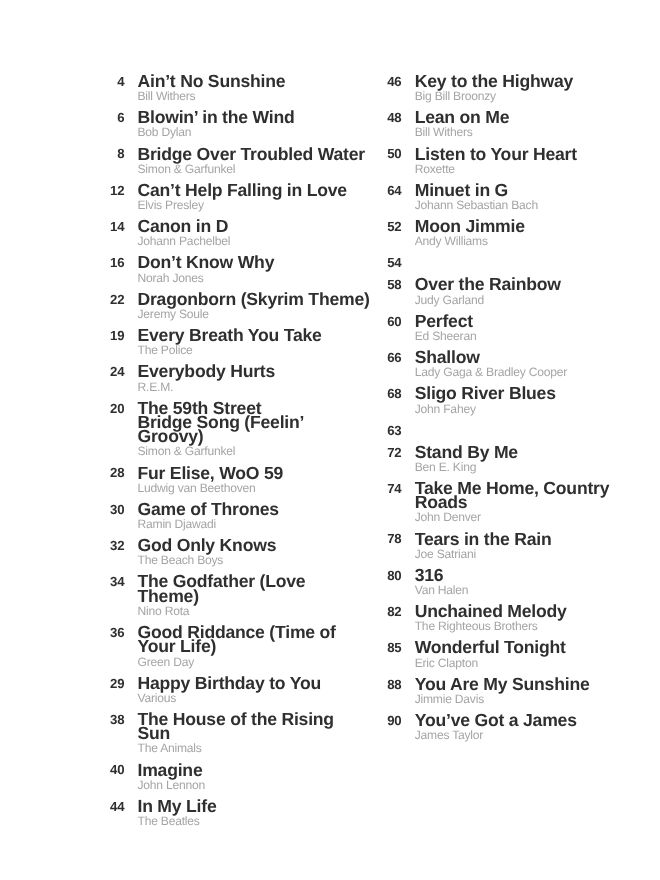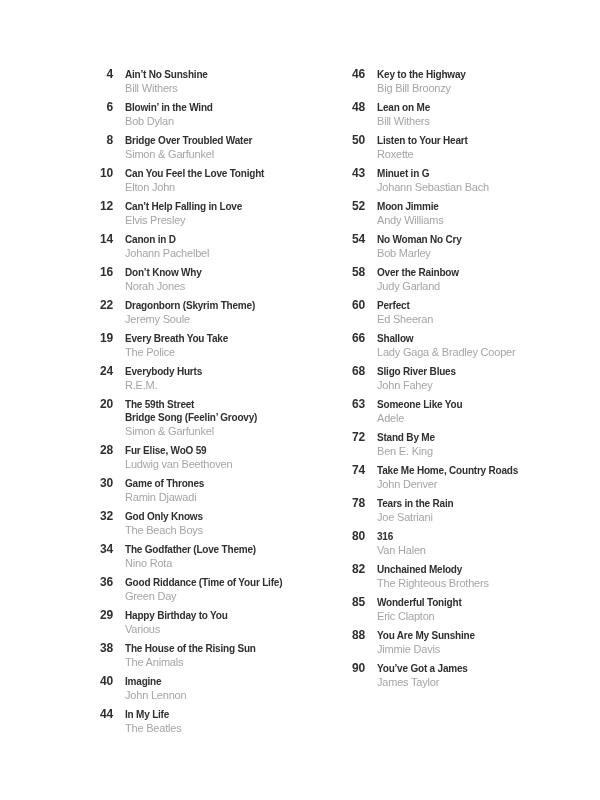--- a/index.html
+++ b/index.html
@@ -36,21 +36,21 @@
     font-size: 12px;
     line-height: 13px;
     font-weight: bold;
     color: #2f2f2f;
     letter-spacing: -0.2px;
   }
   .txt {
     margin-left: 12px;
   }
   .title {
-    font-size: 10px;
+    font-size: 16px;
     line-height: 13px;
     font-weight: bold;
     color: #2f2f2f;
     letter-spacing: -0.2px;
     white-space: pre-line;
   }
   .artist {
     font-size: 11px;
     line-height: 12px;
     margin-top: 1px;
@@ -79,27 +79,20 @@
           </div>
         </div>
         <div class="entry">
           <div class="num">8</div>
           <div class="txt">
             <div class="title">Bridge Over Troubled Water</div>
             <div class="artist">Simon &amp; Garfunkel</div>
           </div>
         </div>
         <div class="entry">
-          <div class="num">10</div>
-          <div class="txt">
-            <div class="title">Can You Feel the Love Tonight</div>
-            <div class="artist">Elton John</div>
-          </div>
-        </div>
-        <div class="entry">
           <div class="num">12</div>
           <div class="txt">
             <div class="title">Can’t Help Falling in Love</div>
             <div class="artist">Elvis Presley</div>
           </div>
         </div>
         <div class="entry">
           <div class="num">14</div>
           <div class="txt">
             <div class="title">Canon in D</div>
@@ -222,39 +215,35 @@
           </div>
         </div>
         <div class="entry">
           <div class="num">50</div>
           <div class="txt">
             <div class="title">Listen to Your Heart</div>
             <div class="artist">Roxette</div>
           </div>
         </div>
         <div class="entry">
-          <div class="num">43</div>
+          <div class="num">64</div>
           <div class="txt">
             <div class="title">Minuet in G</div>
             <div class="artist">Johann Sebastian Bach</div>
           </div>
         </div>
         <div class="entry">
           <div class="num">52</div>
           <div class="txt">
             <div class="title">Moon Jimmie</div>
             <div class="artist">Andy Williams</div>
           </div>
         </div>
         <div class="entry">
           <div class="num">54</div>
-          <div class="txt">
-            <div class="title">No Woman No Cry</div>
-            <div class="artist">Bob Marley</div>
-          </div>
         </div>
         <div class="entry">
           <div class="num">58</div>
           <div class="txt">
             <div class="title">Over the Rainbow</div>
             <div class="artist">Judy Garland</div>
           </div>
         </div>
         <div class="entry">
           <div class="num">60</div>
@@ -272,24 +261,20 @@
         </div>
         <div class="entry">
           <div class="num">68</div>
           <div class="txt">
             <div class="title">Sligo River Blues</div>
             <div class="artist">John Fahey</div>
           </div>
         </div>
         <div class="entry">
           <div class="num">63</div>
-          <div class="txt">
-            <div class="title">Someone Like You</div>
-            <div class="artist">Adele</div>
-          </div>
         </div>
         <div class="entry">
           <div class="num">72</div>
           <div class="txt">
             <div class="title">Stand By Me</div>
             <div class="artist">Ben E. King</div>
           </div>
         </div>
         <div class="entry">
           <div class="num">74</div>

